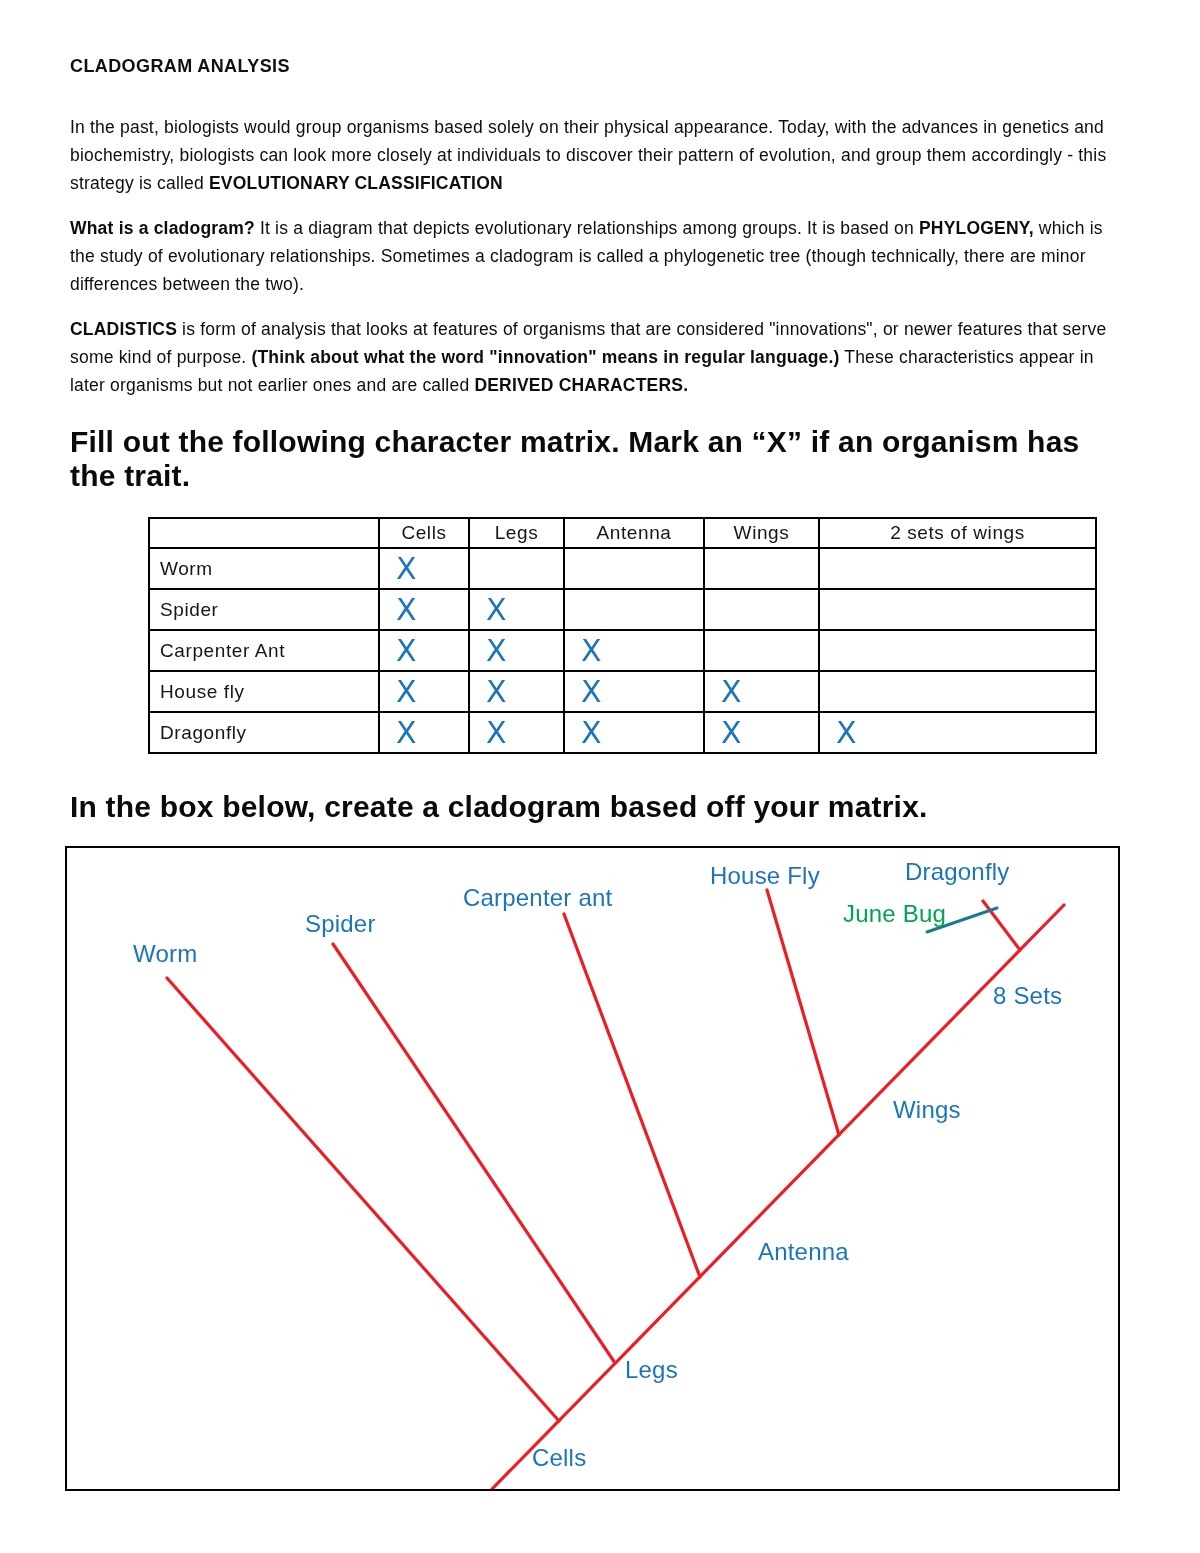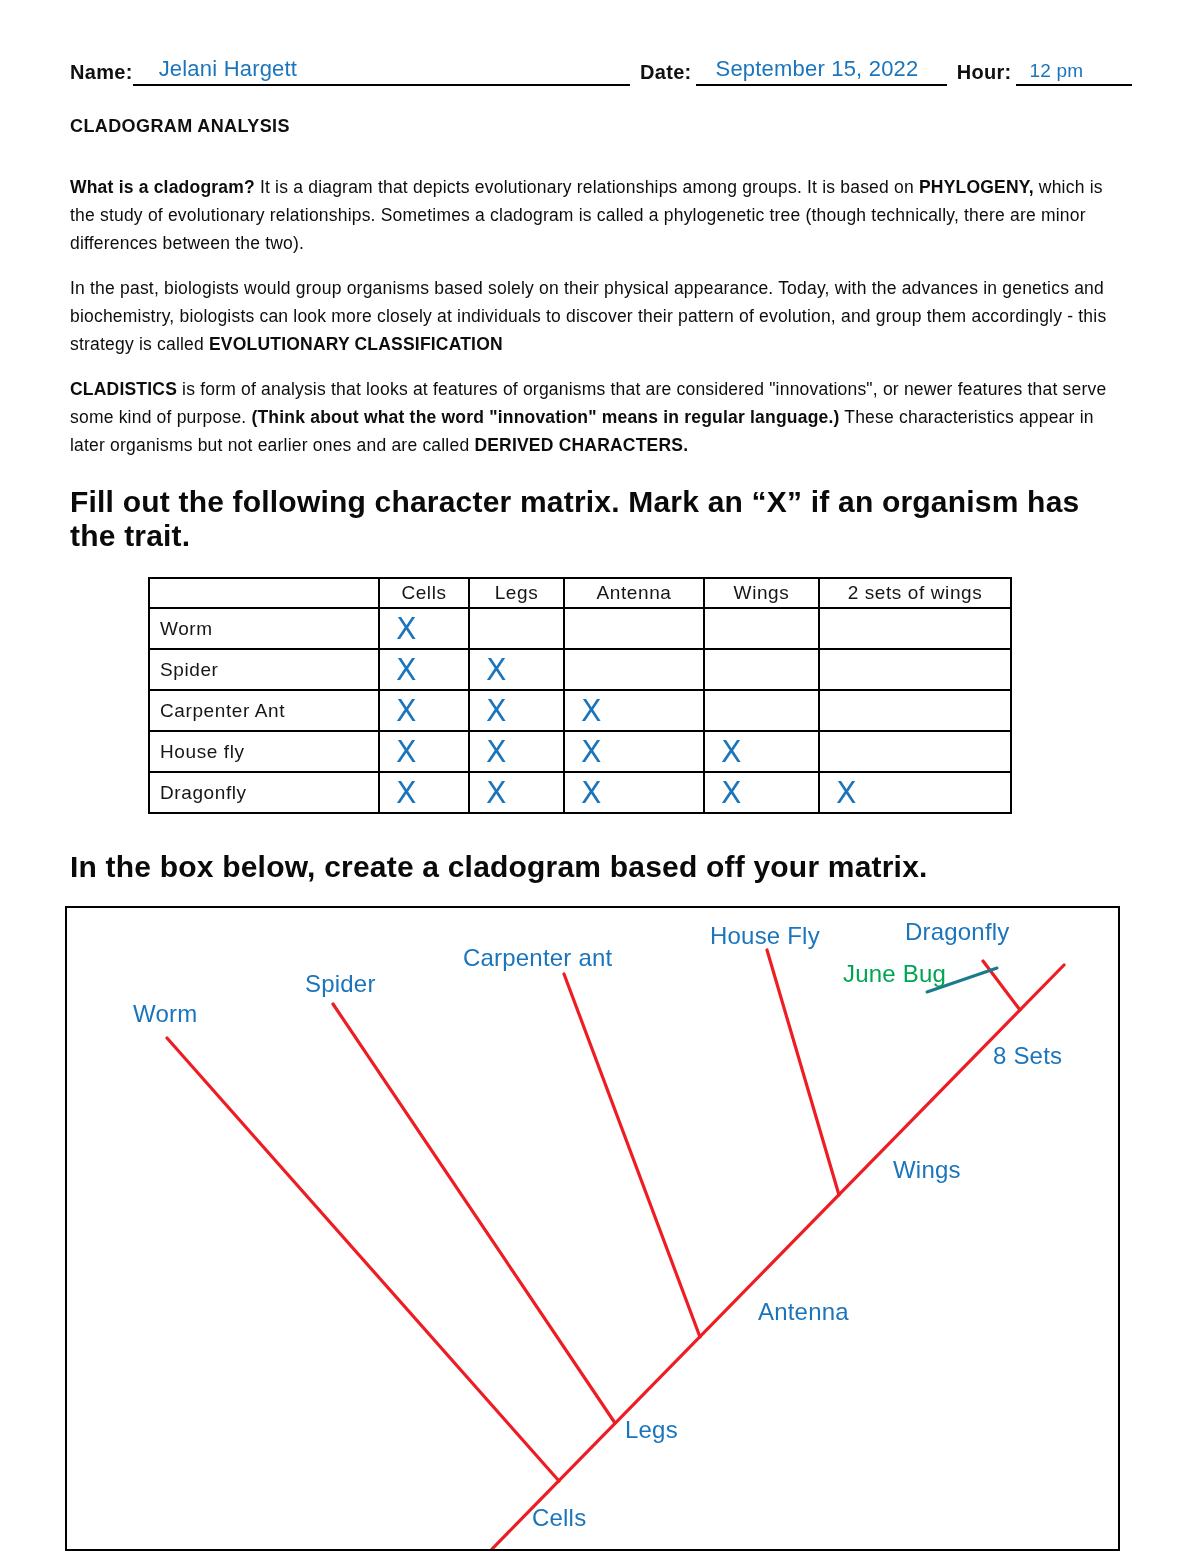--- a/index.html
+++ b/index.html
@@ -33,21 +33,21 @@
 
   
   table.matrix { border-collapse: collapse; margin: 24px 0 0 78px; table-layout: fixed; }
   table.matrix th, table.matrix td { border: 2px solid #000; }
   table.matrix th { font-weight: 400; font-size: 19px; letter-spacing: .6px; height: 30px; text-align: center; color: #161616; }
   table.matrix th.c-org { width: 230px; }
   table.matrix th.c-cells { width: 90px; }
   table.matrix th.c-legs { width: 95px; }
   table.matrix th.c-ant { width: 140px; }
   table.matrix th.c-wings { width: 115px; }
-  table.matrix th.c-2sets { width: 192px; margin-top: 36px; }
+  table.matrix th.c-2sets { width: 277px; margin-top: 36px; }
   table.matrix td { height: 41px; }
   td.org { font-size: 19px; letter-spacing: .6px; padding-left: 10px; color: #161616; }
   td.mark {
     font-family: "DejaVu Sans", sans-serif;
     color: var(--handwriting, #1b75bc);
     font-size: 30px; line-height: 1;
     padding-left: 16px; vertical-align: middle;
   }
 
   
@@ -63,42 +63,26 @@
   .clado-box svg line.branch { stroke: var(--clado-line, #ee1c23); stroke-width: 3.2; stroke-linecap: round; }
   .clado-box svg line.annot-line { stroke: var(--annotation-line, #1b7a8c); stroke-width: 3; stroke-linecap: round; }
   .lbl { position: absolute; font-size: 24px; letter-spacing: .2px; color: var(--handwriting, #1b75bc); white-space: nowrap; }
   .lbl.green { color: var(--annotation, #00a551); }
 </style>
 </head>
 <body>
 
 <div class="page">
 
-  <div class="hdr">
-    <span class="hdr-label">Name:</span>
-    <span class="uline name">
-      <span class="hand">Jelani Hargett</span>
-    </span>
-    <span class="gap"></span>
-    <span class="hdr-label">Date:</span>
-    <span class="uline date">
-      <span class="hand">September 15, 2022</span>
-    </span>
-    <span class="gap"></span>
-    <span class="hdr-label">Hour:</span>
-    <span class="uline hour">
-      <span class="hand" style="font-size:19px">12 pm</span>
-    </span>
-  </div>
 
   <div class="doc-title">CLADOGRAM ANALYSIS</div>
 
+  <p class="body-par"><span>In the past, biologists would group organisms based solely on their physical appearance. Today, with the advances in genetics and biochemistry, biologists can look more closely at individuals to discover their pattern of evolution, and group them accordingly - this strategy is called </span><span class="b">EVOLUTIONARY CLASSIFICATION</span></p>
+
   <p class="body-par"><span class="b">What is a cladogram?</span><span> It is a diagram that depicts evolutionary relationships among groups. It is based on </span><span class="b">PHYLOGENY,</span><span> which is the study of evolutionary relationships. Sometimes a cladogram is called a phylogenetic tree (though technically, there are minor differences between the two).</span></p>
-
-  <p class="body-par"><span>In the past, biologists would group organisms based solely on their physical appearance. Today, with the advances in genetics and biochemistry, biologists can look more closely at individuals to discover their pattern of evolution, and group them accordingly - this strategy is called </span><span class="b">EVOLUTIONARY CLASSIFICATION</span></p>
 
   <p class="body-par"><span class="b">CLADISTICS</span><span> is form of analysis that looks at features of organisms that are considered "innovations", or newer features that serve some kind of purpose. </span><span class="b">(Think about what the word "innovation" means in regular language.)</span><span> These characteristics appear in later organisms but not earlier ones and are called </span><span class="b">DERIVED CHARACTERS.</span></p>
 
   <div class="big-heading">Fill out the following character matrix. Mark an “X” if an organism has the trait.</div>
 
   <table class="matrix">
     <thead>
       <tr>
         <th class="c-org"></th>
         <th class="c-cells">Cells</th>

